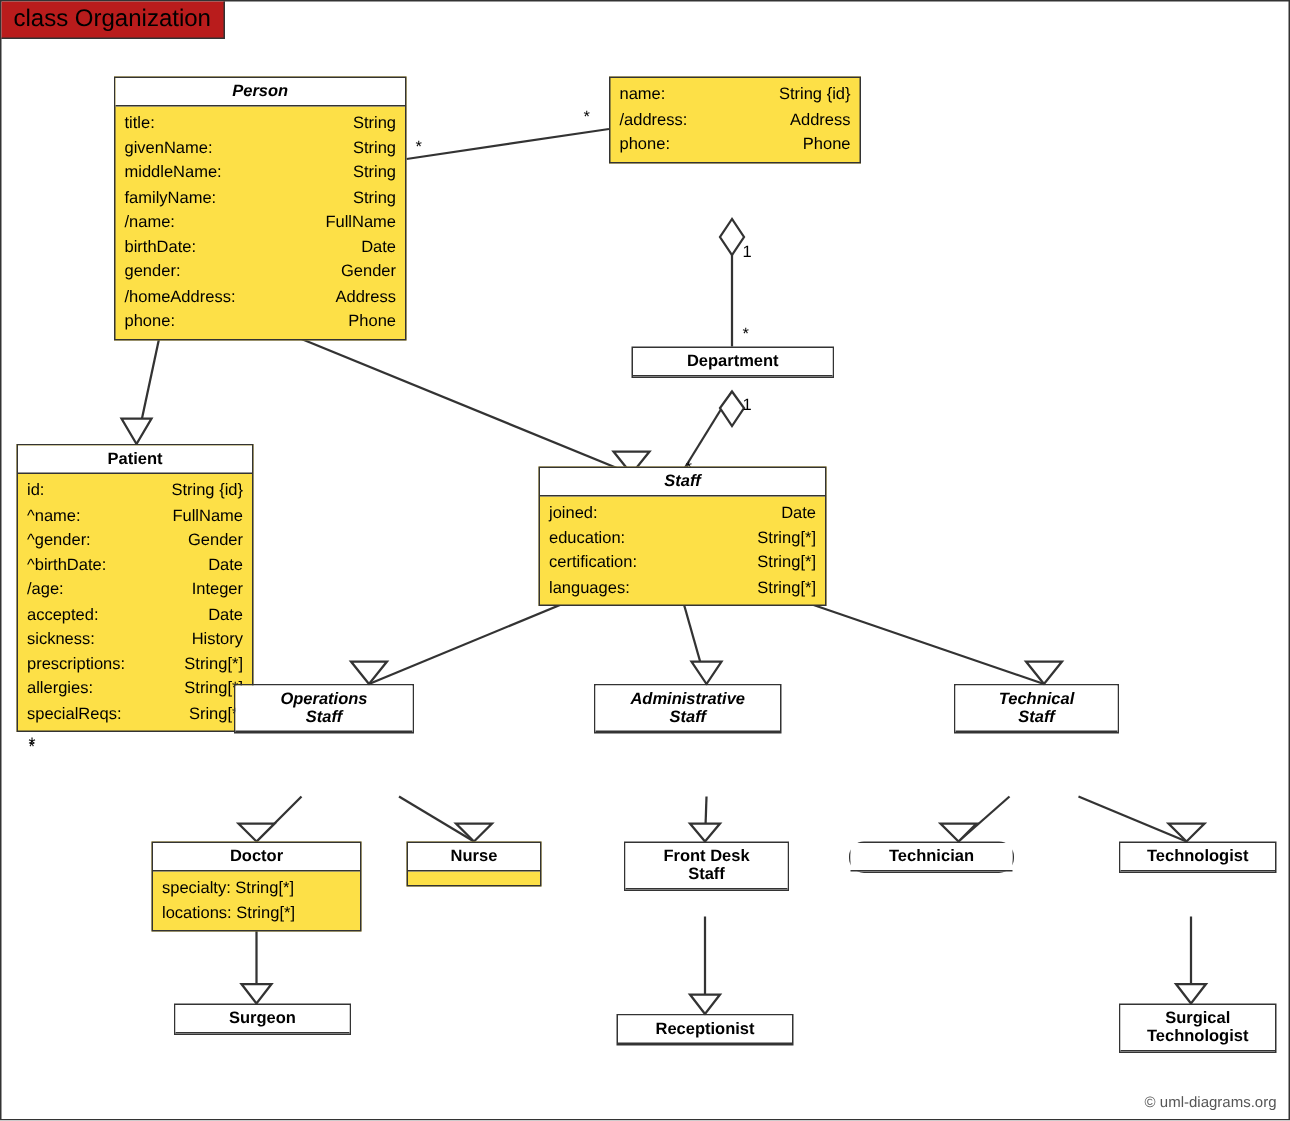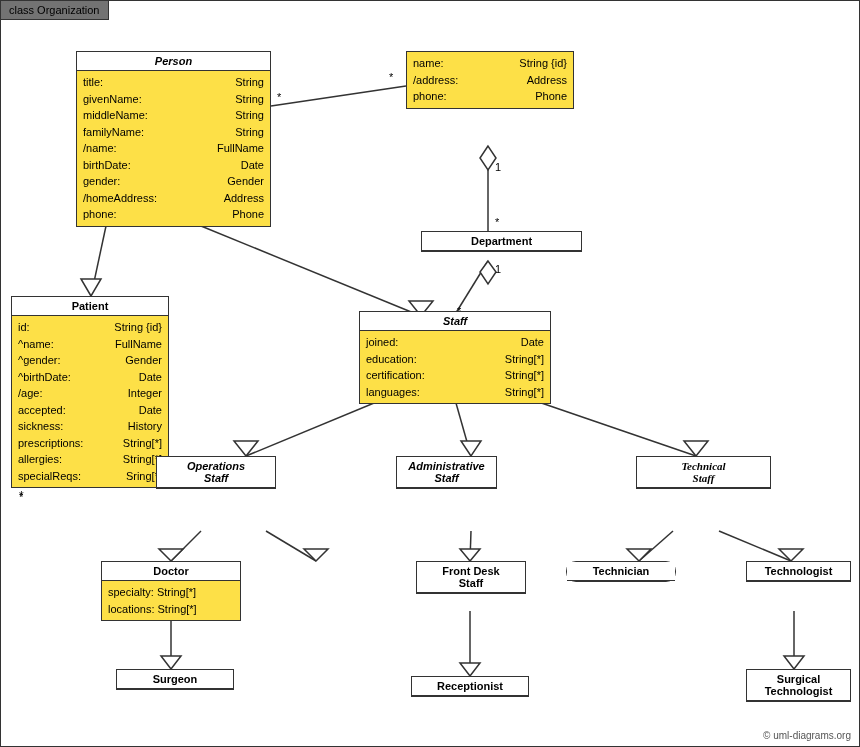--- a/index.html
+++ b/index.html
@@ -19,22 +19,22 @@
       border: 1.5px solid #333;
       background: #fff;
     }
     .diagram-title {
       position: absolute;
       top: 0; left: 0;
       border: 1.5px solid #333;
       border-top: none;
       border-left: none;
       padding: 3px 8px;
-      font-size: 11px;
-      background: #737373;
+      font-size: 16px;
+      background: #b91c1c;
     }
     .uml-class {
       position: absolute;
       border: 1.5px solid #333;
       background: #fde047;
       text-align: center;
     }
     .uml-class .class-name {
       border-bottom: 1.5px solid #333;
       padding: 3px 6px;
@@ -242,21 +242,21 @@
           <span class="attr-name">allergies:</span>
           <span class="attr-type">String[*]</span>
         </div>
       <div class="attr-row">
           <span class="attr-name">specialReqs:</span>
           <span class="attr-type">Sring[*]</span>
         </div>
     </div>
   </div>
 
-  <div class="uml-class" style="left:420px; top:230px; width:161px;">
+  <div class="uml-class" style="left:420px; top:230px; width:135px;">
     <div class="class-name normal">Department</div>
   </div>
 
   <div class="uml-class" style="left:358px; top:310px; width:192px;">
     <div class="class-name">Staff</div>
     <div class="class-attrs">
       <div class="attr-row">
           <span class="attr-name">joined:</span>
           <span class="attr-type">Date</span>
         </div>
@@ -274,44 +274,47 @@
         </div>
     </div>
   </div>
 
   <div class="uml-class" style="left:155px; top:455px; width:120px;">
     <div class="class-name">
       <em>Operations<br>Staff</em>
     </div>
   </div>
 
-  <div class="uml-class" style="left:395px; top:455px; width:101px;">
+  <div class="uml-class" style="left:395px; top:455px; width:125px;">
     <div class="class-name">
       <em>Administrative<br>Staff</em>
     </div>
   </div>
 
-  <div class="uml-class" style="left:635px; top:455px; width:135px;font-family:Liberation Serif, serif;">
+  <div class="uml-class" style="left:635px; top:455px; width:110px;">
     <div class="class-name">
       <em>Technical<br>Staff</em>
     </div>
   </div>
 
   <div class="uml-class" style="left:100px; top:560px; width:140px;">
     <div class="class-name normal">Doctor</div>
     <div class="class-attrs">
       <div class="attr-row">
           <span>specialty: String[*]</span>
         </div>
       <div class="attr-row">
           <span>locations: String[*]</span>
         </div>
     </div>
   </div>
 
+  <div class="uml-class" style="left:270px; top:560px; width:90px; min-height:30px;">
+    <div class="class-name normal">Nurse</div>
+  </div>
 
   <div class="uml-class" style="left:415px; top:560px; width:110px;">
     <div class="class-name normal">Front Desk<br>Staff</div>
   </div>
 
   <div class="uml-class" style="left:565px; top:560px; width:110px;border-radius:10px;">
     <div class="class-name normal">Technician</div>
   </div>
 
   <div class="uml-class" style="left:745px; top:560px; width:105px;">

